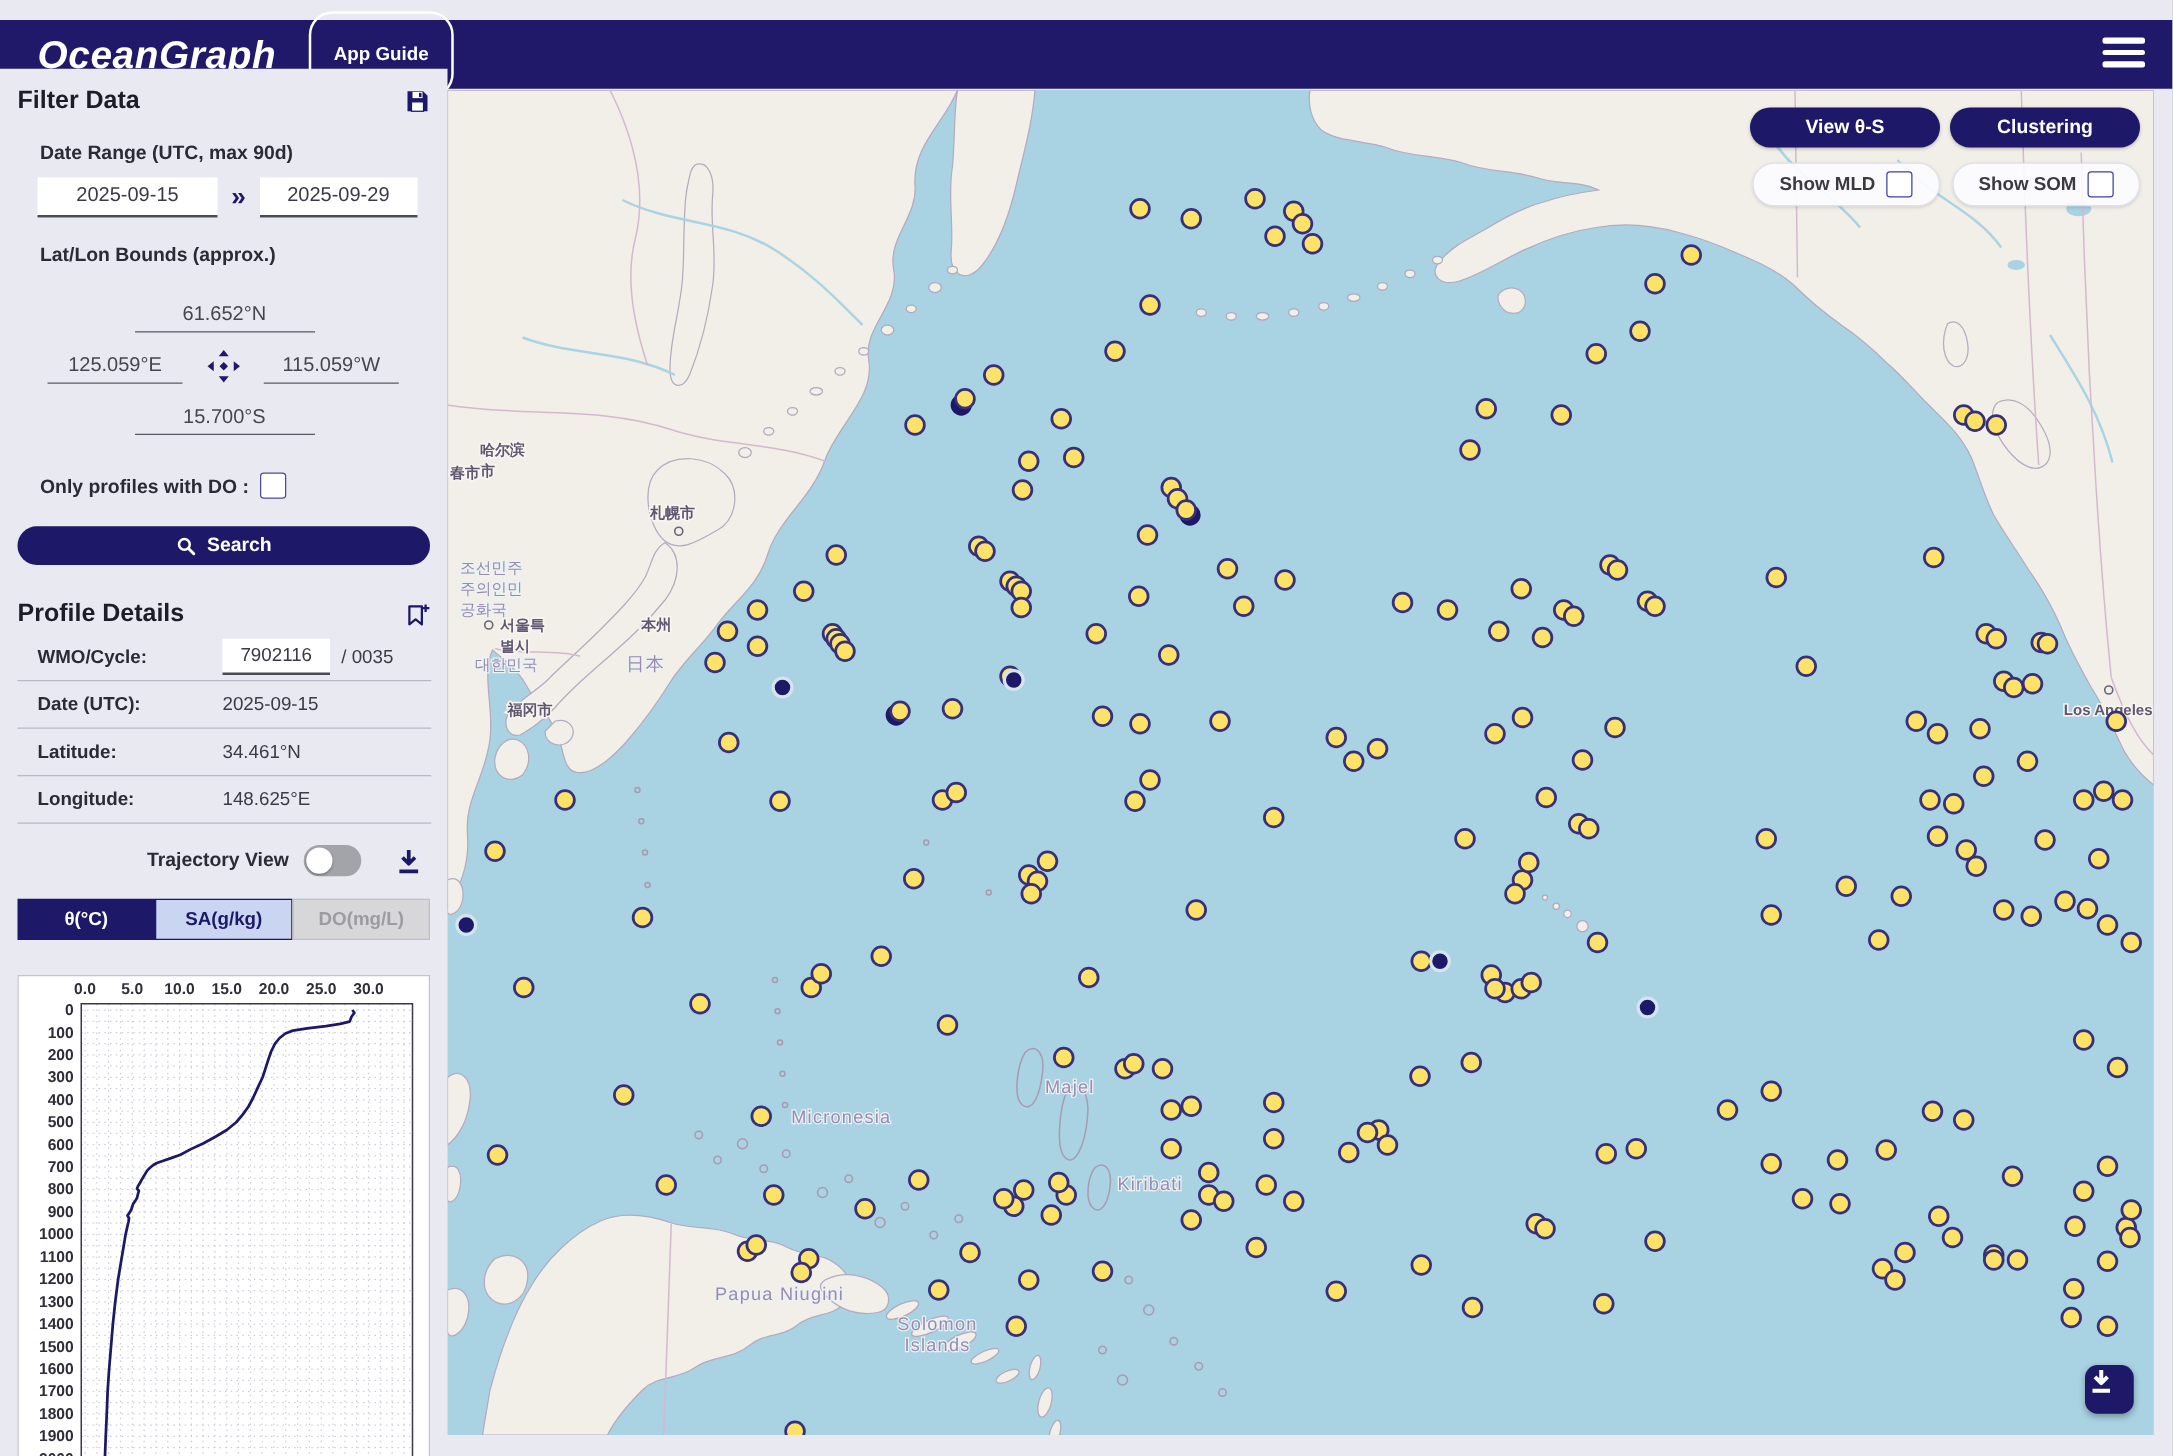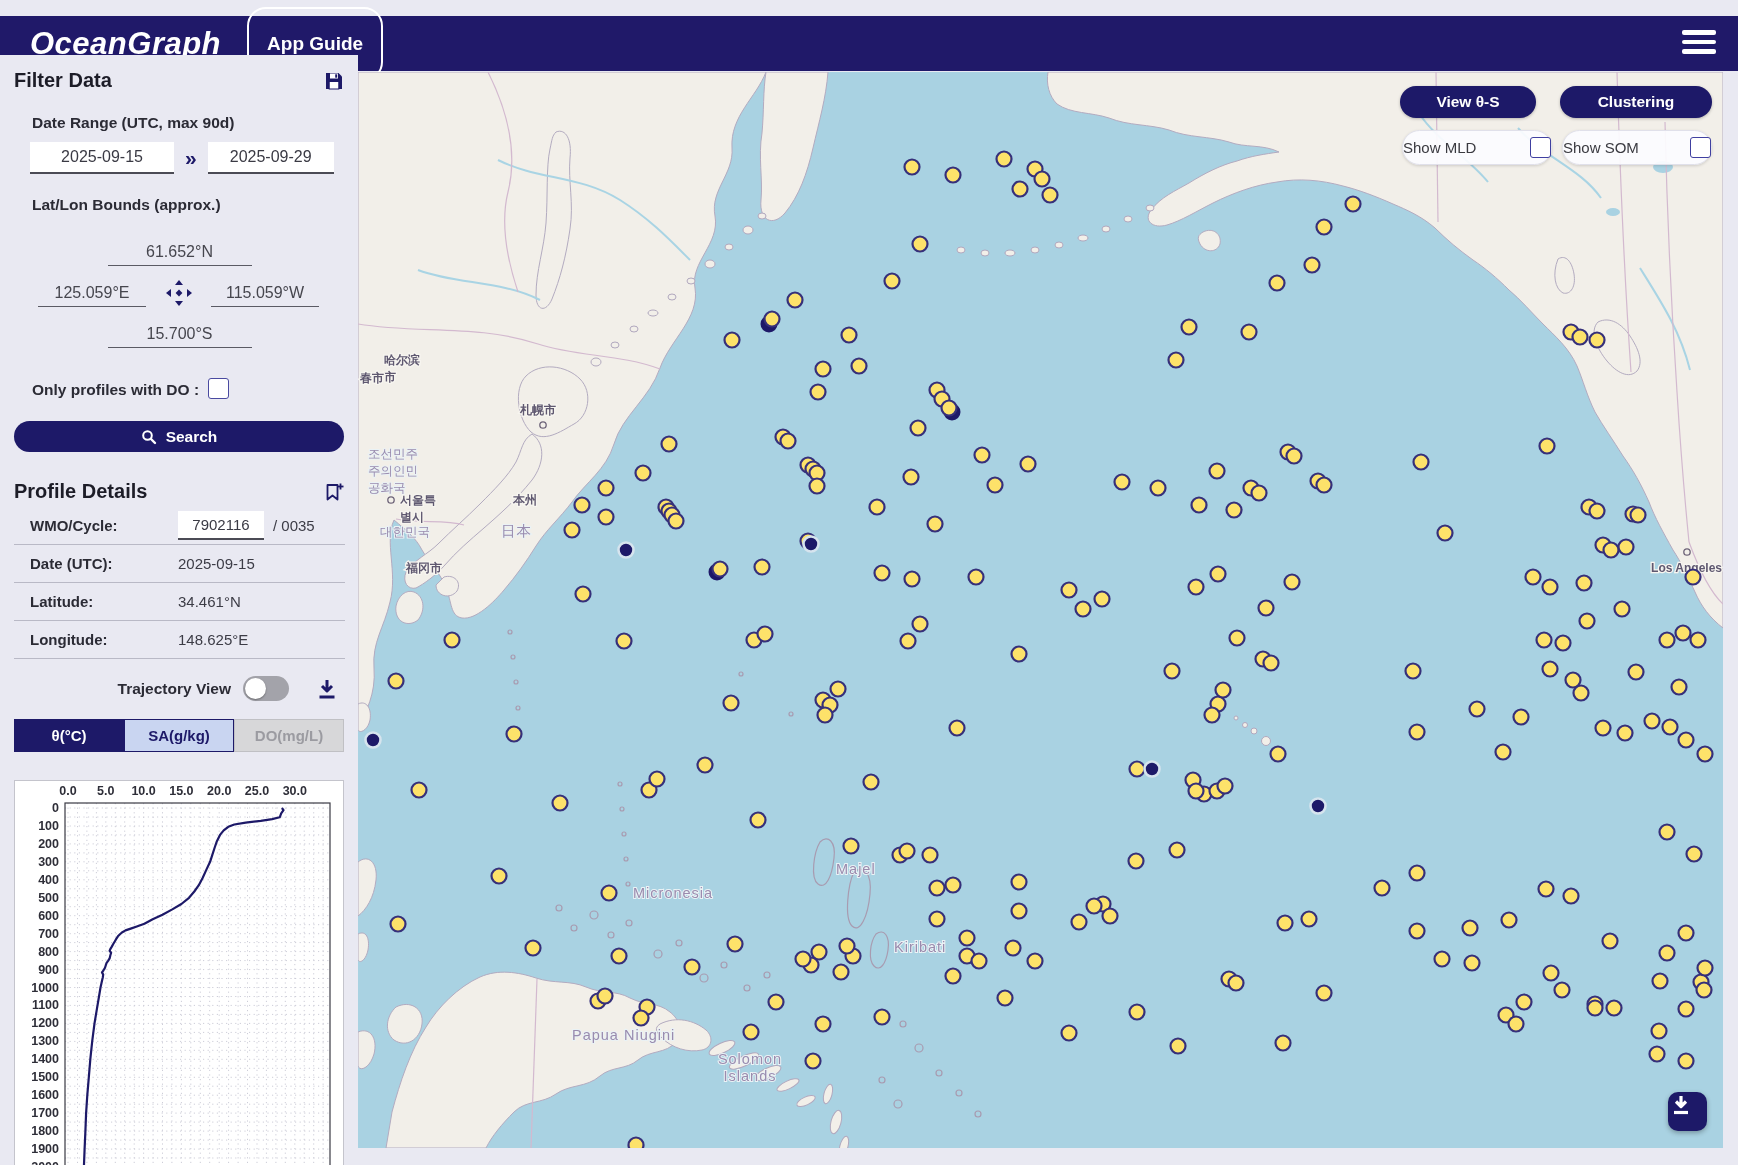--- a/index.html
+++ b/index.html
@@ -1,20 +1,20 @@
 <!DOCTYPE html>
 <html><head>
 <meta charset="utf-8">
 <style>
   html,body{margin:0;padding:0;}
   body{width:1738px;height:1165px;background:#e9e9f2;font-family:"Liberation Sans",sans-serif;overflow:hidden;position:relative;color:#2e2e38;}
   
   .header{position:absolute;left:0;top:16px;width:1738px;height:55px;background:#201969;display:flex;align-items:center;}
   .logo{font-style:italic;font-weight:800;font-size:31px;color:#fff;margin-left:30px;letter-spacing:.5px;}
-  .appguide{margin-left:26px;border:2px solid #fff;border-radius:19px;color:#fff;font-size:19px;font-weight:700;padding:24px 18px;cursor:pointer;}
+  .appguide{margin-left:26px;border:2px solid #fff;border-radius:19px;color:#fff;font-size:15px;font-weight:700;padding:24px 18px;cursor:pointer;}
   .hamburger{position:absolute;right:22px;top:14px;width:34px;cursor:pointer;}
   .hamburger span{display:block;width:34px;height:4.5px;background:#fff;border-radius:2px;margin-bottom:5px;}
   
   .sidebar{position:absolute;left:0;top:55px;width:358px;bottom:0;background:#e9e9f2;box-sizing:border-box;padding:14px 13px 0 14px;}
   .title-row{display:flex;align-items:center;justify-content:space-between;}
   .sb-title{font-size:20px;font-weight:800;color:#1d1d28;}
   .sb-label{font-size:15.5px;font-weight:700;color:#2b2b35;margin:22px 0 10px 18px;}
   .date-row{display:flex;align-items:center;margin-left:16px;}
   .date-input{width:140px;height:28px;background:#fff;border:none;border-bottom:2px solid #4b4b55;text-align:center;font-size:16px;color:#3a3a44;font-family:"Liberation Sans",sans-serif;}
   .chev{font-size:21px;font-weight:800;color:#1d1968;margin:0 11px;}
@@ -59,23 +59,23 @@
   .admin{fill:none;stroke:#d3b9cf;stroke-width:1.2;}
   .lake{fill:#a9d2e2;stroke:none;}
   .ml-city{font-family:"Liberation Sans",sans-serif;font-size:12px;fill:#5f5870;paint-order:stroke;stroke:#f7f5f0;stroke-width:2.5px;font-weight:600;}
   .ml-country{font-family:"Liberation Sans",sans-serif;font-size:14.5px;fill:#9a8bae;paint-order:stroke;stroke:#eaf2f5;stroke-width:2px;letter-spacing:1px;}
   .ml-country-sm{font-family:"Liberation Sans",sans-serif;font-size:12.5px;fill:#9a8bae;paint-order:stroke;stroke:#eaf2f5;stroke-width:2px;}
   .lblring{fill:none;stroke:#6d6378;stroke-width:1.3;}
   .floatdot{fill:#fde26a;stroke:#36307a;stroke-width:2.2;cursor:pointer;}
   .darkdot{fill:#1d1968;stroke:#1d1968;stroke-width:2;}
   .halo{stroke:#d6e4ee;stroke-width:2.6;cursor:pointer;}
   .map-btn{position:absolute;height:32px;border-radius:17px;background:#1d1968;color:#fff;font-size:15.5px;font-weight:700;display:flex;align-items:center;justify-content:center;cursor:pointer;box-shadow:0 1px 3px rgba(0,0,0,.25);}
-  .btn-thetas{left:1042px;top:14px;width:136px;}
+  .btn-thetas{left:1042px;top:14px;width:152px;}
   .btn-clustering{left:1202px;top:14px;width:152px;}
-  .map-pill{position:absolute;height:33px;border-radius:18px;background:rgba(252,252,255,.92);border:1px solid #e0e0ea;display:flex;align-items:center;justify-content:space-between;font-size:15px;font-weight:400;color:#3a3a40;cursor:pointer;box-shadow:0 1px 3px rgba(0,0,0,.15);}
+  .map-pill{position:absolute;height:33px;border-radius:18px;background:rgba(252,252,255,.92);border:1px solid #e0e0ea;display:flex;align-items:center;justify-content:center;font-size:15px;font-weight:700;color:#3a3a40;cursor:pointer;box-shadow:0 1px 3px rgba(0,0,0,.15);}
   .pill-mld{left:1044px;top:58px;width:148px;}
   .pill-som{left:1204px;top:58px;width:148px;}
   .map-pill .checkbox{margin-left:9px;width:19px;height:19px;border:1.6px solid #4040a0;}
   .fab{position:absolute;left:1310px;top:1020px;width:39px;height:39px;border-radius:10px;background:#1d1968;display:flex;align-items:center;justify-content:center;cursor:pointer;box-shadow:0 2px 5px rgba(0,0,0,.3);}
 </style>
 </head>
 <body>
 
 <div class="header">
   <div class="logo">OceanGraph</div>

